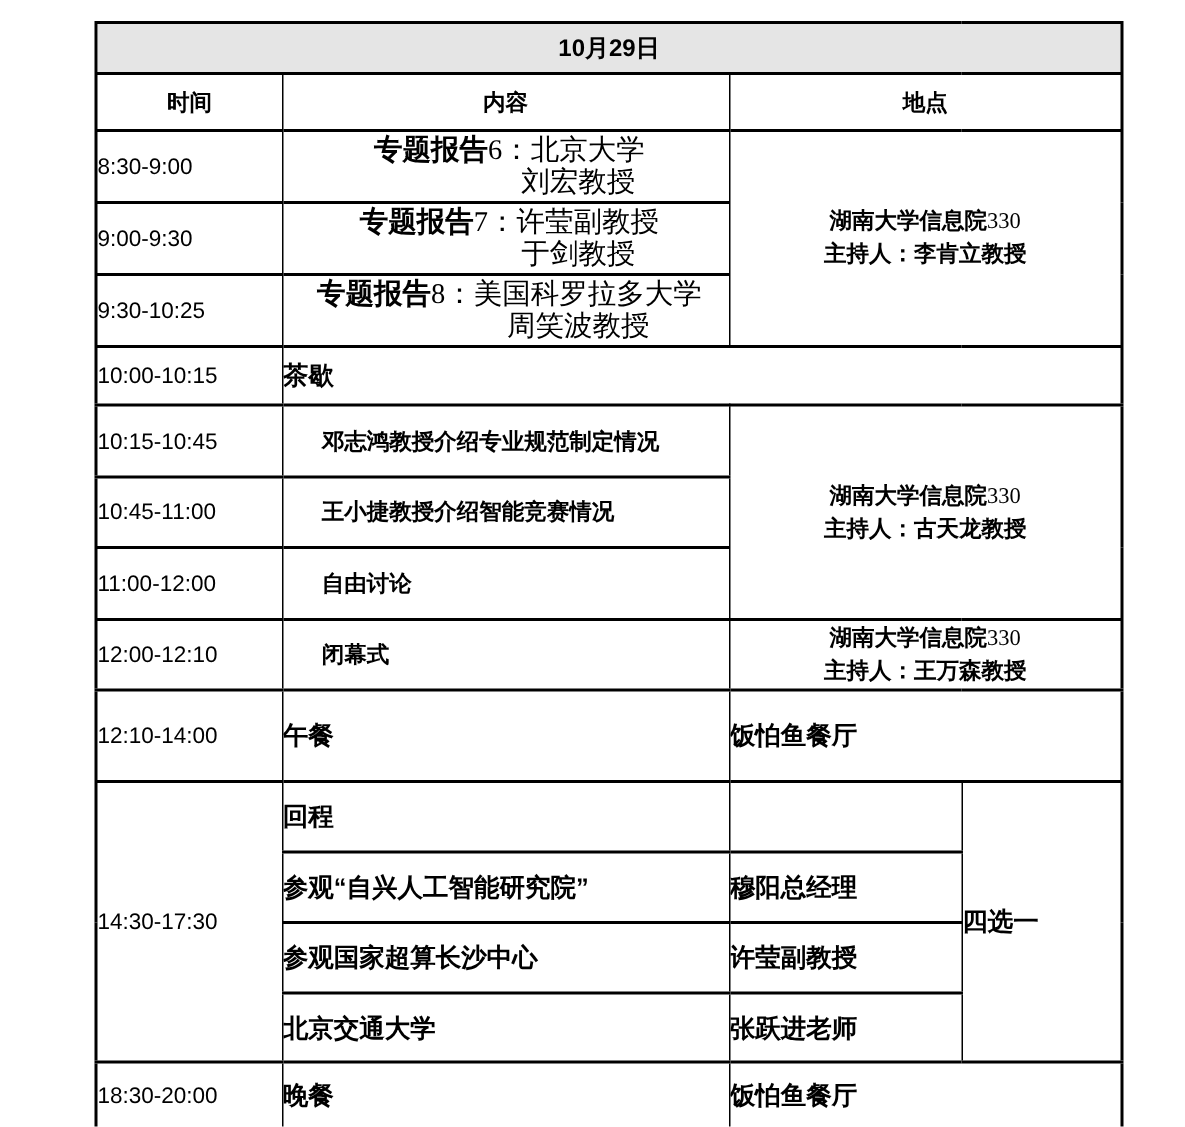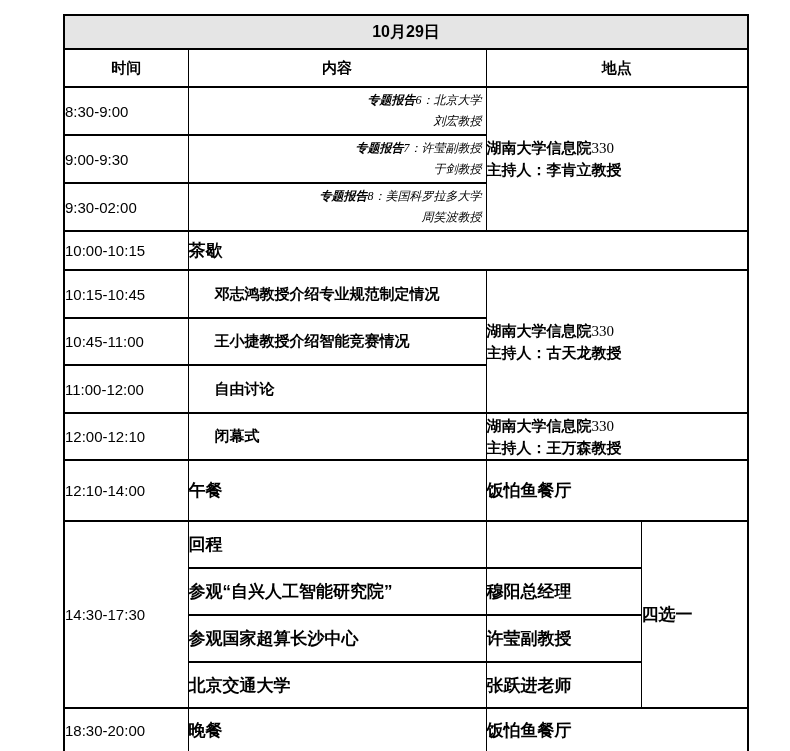--- a/index.html
+++ b/index.html
@@ -37,25 +37,24 @@
     font-weight: bold;
     font-size: 15px;
     margin-top: 40px;
   }
   .time-cell {
     font-family: Liberation Sans, sans-serif;
     font-size: 15px;
     white-space: nowrap;
   }
   .talk-cell {
-    font-size: 12px;
+    font-size: 19px;
     line-height: 21px;
     padding: 2px 4px 2px 9px;
-    text-align: right;
-    font-style: italic;
+    text-align: center;
   }
   .talk-label { font-weight: bold; }
   .serif {
     font-family: "Liberation Serif", "DejaVu Serif", serif;
     font-weight: normal;
   }
   .talk-speaker {
     font-family: "Liberation Serif", "DejaVu Serif", serif;
     padding-left: 92px;
   }
@@ -64,20 +63,21 @@
     padding-left: 26px;
     font-weight: bold;
     font-size: 15px;
   }
   .center-cell {
     text-align: left;
     font-weight: bold;
     font-size: 17px;
   }
   .loc-cell {
+    text-align: center;
     font-weight: bold;
     font-size: 15px;
     line-height: 22px;
   }
   .room-num {
     font-family: "Liberation Serif", "DejaVu Serif", serif;
     font-weight: normal;
   }
 </style>
 </head>
@@ -116,21 +116,21 @@
 
   <tr style="height:48px">
     <td class="time-cell">9:00-9:30</td>
     <td class="talk-cell">
       <div><span class="talk-label">专题报告</span><span class="serif">7：</span><span class="serif">许莹副教授</span></div>
       <div class="talk-speaker">于剑教授</div>
     </td>
   </tr>
 
   <tr style="height:48px">
-    <td class="time-cell">9:30-02:00</td>
+    <td class="time-cell">9:30-10:25</td>
     <td class="talk-cell">
       <div><span class="talk-label">专题报告</span><span class="serif">8：</span><span class="serif">美国科罗拉多大学</span></div>
       <div class="talk-speaker">周笑波教授</div>
     </td>
   </tr>
 
   <tr style="height:39px">
     <td class="time-cell">10:00-10:15</td>
     <td class="center-cell" colspan="3">茶歇</td>
   </tr>

